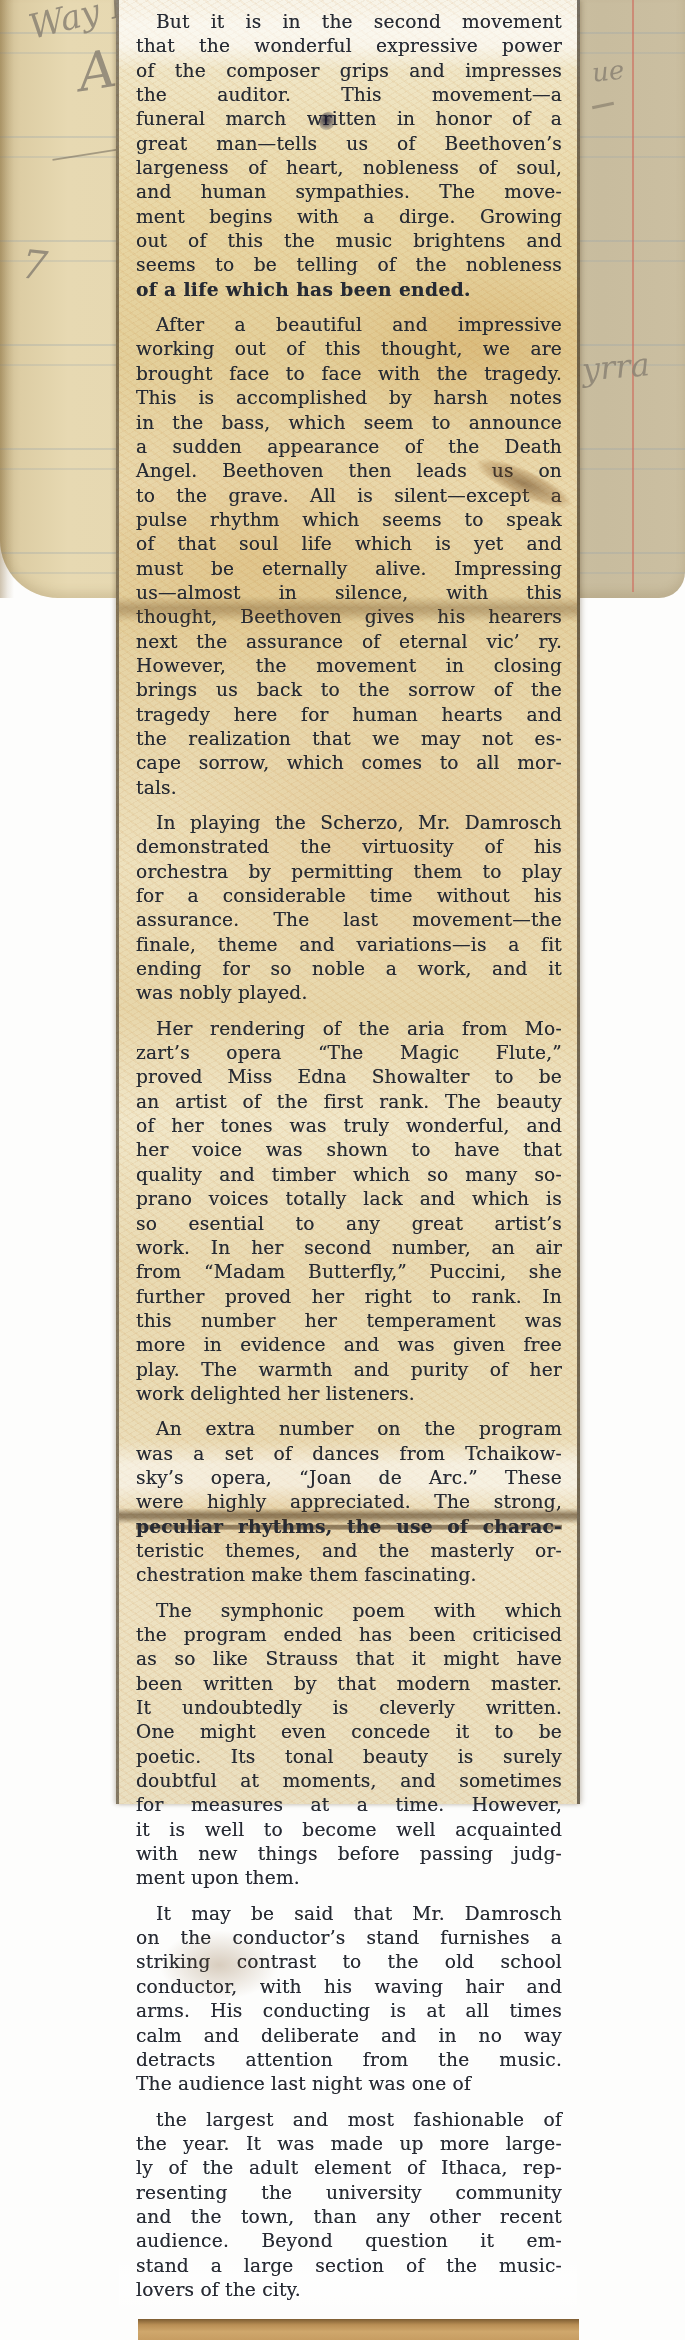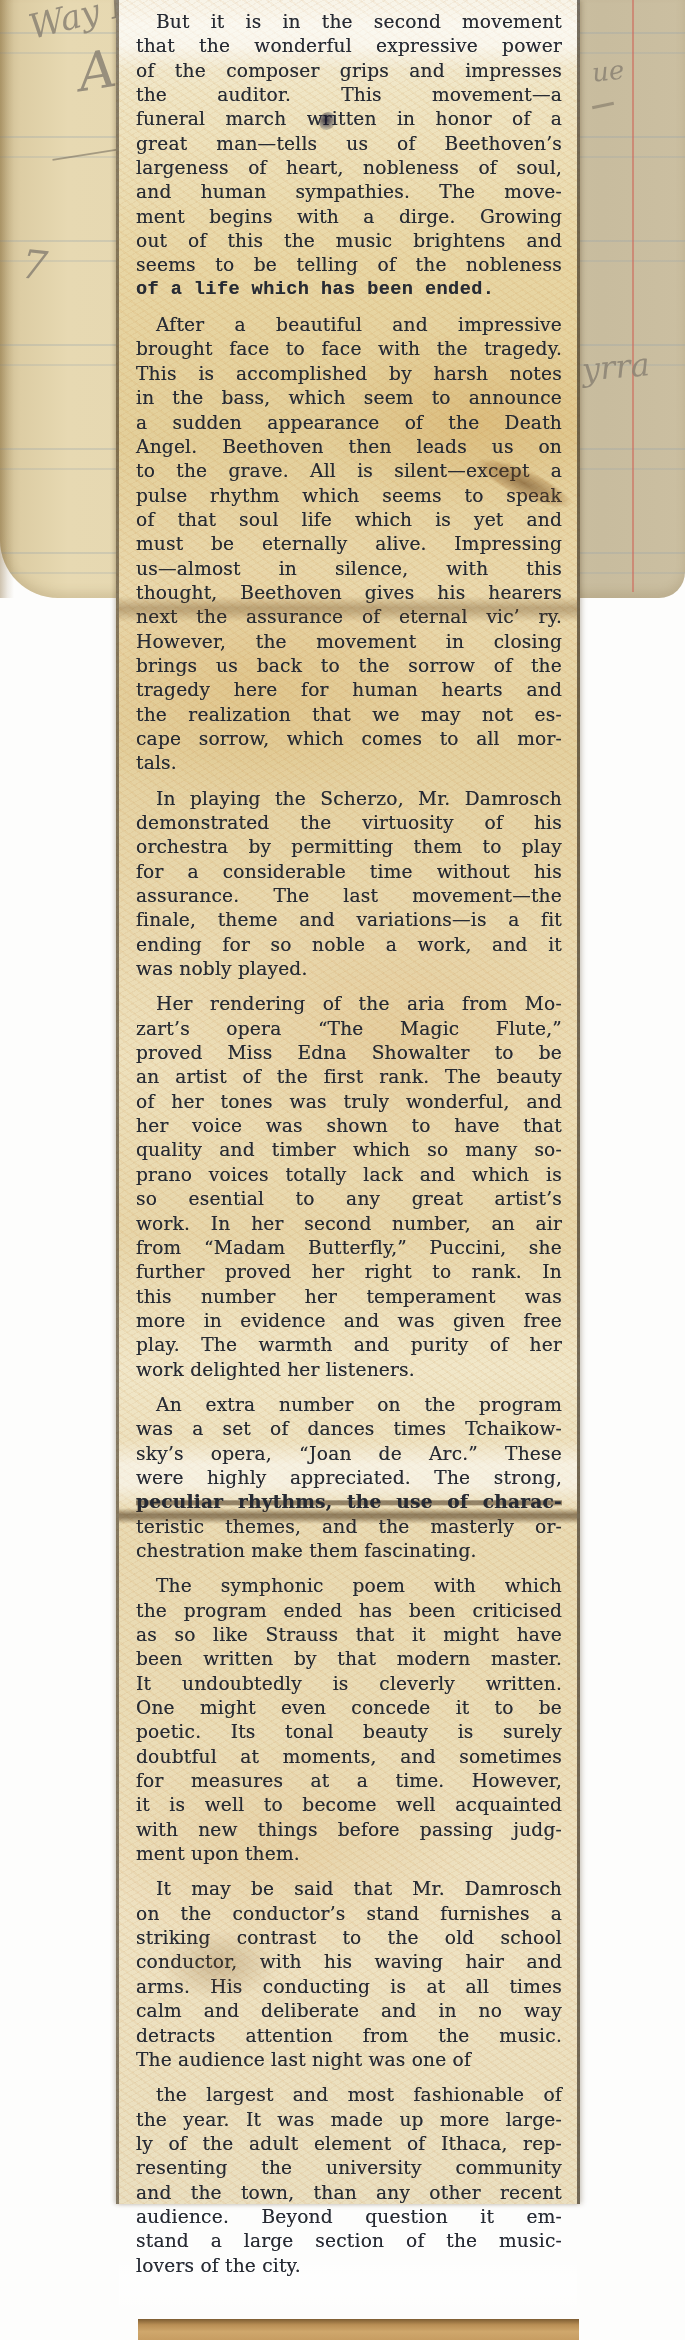--- a/index.html
+++ b/index.html
@@ -52,21 +52,21 @@
   .hw-3{left:22px;top:242px;font-size:40px;transform:rotate(6deg);}
   .hw-4{left:592px;top:56px;font-size:26px;transform:rotate(-6deg);}
   .hw-tick{
     position:absolute;left:592px;top:104px;width:22px;height:3px;
     background:rgba(120,112,96,.55);transform:rotate(-12deg);
   }
   .hw-5{left:582px;top:348px;font-size:32px;transform:rotate(-5deg);}
 
   
   .clipping{
-    position:absolute;left:116px;top:0;width:464px;height:2204px;
+    position:absolute;left:116px;top:0;width:464px;height:1804px;
     box-sizing:border-box;
     border-left:3px solid rgba(48,38,26,.55);
     border-right:3px solid rgba(40,32,22,.62);
     background:
       repeating-linear-gradient(37deg,rgba(196,126,44,.075) 0 2px,transparent 2px 7px),
       repeating-linear-gradient(-29deg,rgba(168,98,32,.065) 0 1px,transparent 1px 5px),
       radial-gradient(ellipse 230px 130px at 78% 19%,rgba(198,140,52,.28),transparent 70%),
       radial-gradient(ellipse 300px 170px at 30% 31%,rgba(205,154,66,.25),transparent 72%),
       radial-gradient(ellipse 340px 200px at 60% 47%,rgba(198,142,56,.22),transparent 70%),
       radial-gradient(ellipse 280px 160px at 35% 84%,rgba(200,148,62,.20),transparent 72%),
@@ -120,21 +120,21 @@
   .para{margin:0 0 11px 0;}
   .line{
     text-align:justify;
     -moz-text-align-last:justify;
     text-align-last:justify;
     white-space:normal;
     text-shadow:0 0 .6px rgba(38,42,51,.55);
   }
   .line.last{-moz-text-align-last:left;text-align-last:left;}
   .line.first{text-indent:20px;}
-  .line.bold{font-weight:bold;letter-spacing:.4px;font-family:Liberation Mono, monospace;}
+  .line.bold{font-weight:bold;letter-spacing:.4px;}
   .line.crease{
     background:linear-gradient(180deg,transparent 38%,rgba(66,46,22,.55) 44%,rgba(66,46,22,.5) 58%,transparent 64%);
     font-weight:bold;
   }
 
   
   .bottom-strip{
     position:absolute;left:138px;top:2319px;width:441px;height:21px;
     background:linear-gradient(180deg,#7d5d32 0%,#b98f55 28%,#cfa76c 60%,#c79d62 100%);
   }
@@ -169,20 +169,21 @@
         <div class="line">great man—tells us of Beethoven’s</div>
         <div class="line">largeness of heart, nobleness of soul,</div>
         <div class="line">and human sympathies. The move-</div>
         <div class="line">ment begins with a dirge. Growing</div>
         <div class="line">out of this the music brightens and</div>
         <div class="line">seems to be telling of the nobleness</div>
         <div class="line last bold">of a life which has been ended.</div>
       </div>
       <div class="para">
         <div class="line first">After a beautiful and impressive</div>
+        <div class="line">working out of this thought, we are</div>
         <div class="line">brought face to face with the tragedy.</div>
         <div class="line">This is accomplished by harsh notes</div>
         <div class="line">in the bass, which seem to announce</div>
         <div class="line">a sudden appearance of the Death</div>
         <div class="line">Angel. Beethoven then leads us on</div>
         <div class="line">to the grave. All is silent—except a</div>
         <div class="line">pulse rhythm which seems to speak</div>
         <div class="line">of that soul life which is yet and</div>
         <div class="line">must be eternally alive. Impressing</div>
         <div class="line">us—almost in silence, with this</div>
@@ -218,21 +219,21 @@
         <div class="line">work. In her second number, an air</div>
         <div class="line">from “Madam Butterfly,” Puccini, she</div>
         <div class="line">further proved her right to rank. In</div>
         <div class="line">this number her temperament was</div>
         <div class="line">more in evidence and was given free</div>
         <div class="line">play. The warmth and purity of her</div>
         <div class="line last">work delighted her listeners.</div>
       </div>
       <div class="para">
         <div class="line first">An extra number on the program</div>
-        <div class="line">was a set of dances times Tchaikow-</div>
+        <div class="line">was a set of dances from Tchaikow-</div>
         <div class="line">sky’s opera, “Joan de Arc.” These</div>
         <div class="line">were highly appreciated. The strong,</div>
         <div class="line crease">peculiar rhythms, the use of charac-</div>
         <div class="line">teristic themes, and the masterly or-</div>
         <div class="line last">chestration make them fascinating.</div>
       </div>
       <div class="para">
         <div class="line first">The symphonic poem with which</div>
         <div class="line">the program ended has been criticised</div>
         <div class="line">as so like Strauss that it might have</div>

